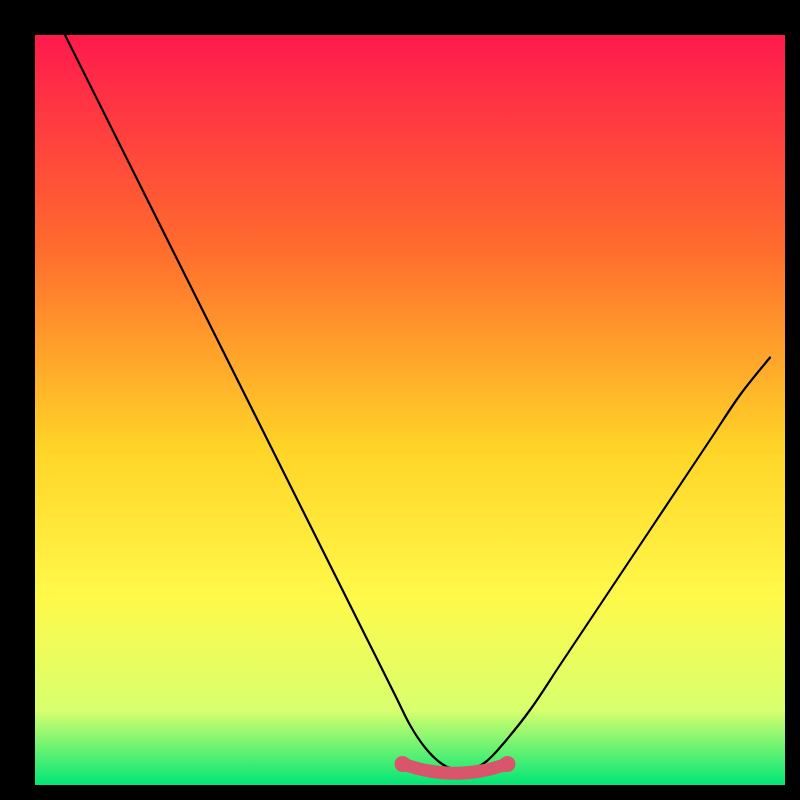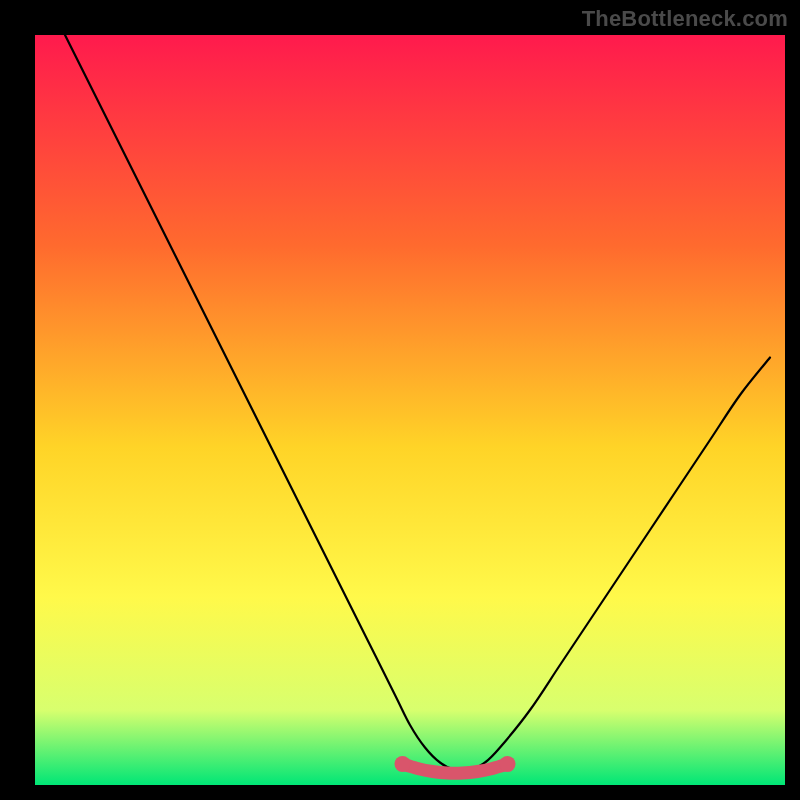--- a/index.html
+++ b/index.html
@@ -31,21 +31,20 @@
     position: absolute;
     top: 0;
     left: 0;
   }
 </style>
 </head>
 <body>
 
 <div class="frame">
 
-  <div class="watermark">TheBottleneck.com</div>
 
   <svg class="plot" width="800" height="800" viewBox="0 0 800 800">
     <defs>
       <linearGradient id="bg-grad" x1="0" y1="0" x2="0" y2="1">
         <stop offset="0%" stop-color="#ff1a4d"></stop>
         <stop offset="28%" stop-color="#ff6a2e"></stop>
         <stop offset="55%" stop-color="#ffd427"></stop>
         <stop offset="75%" stop-color="#fff94a"></stop>
         <stop offset="90%" stop-color="#d8ff6e"></stop>
         <stop offset="100%" stop-color="#00e676"></stop>

